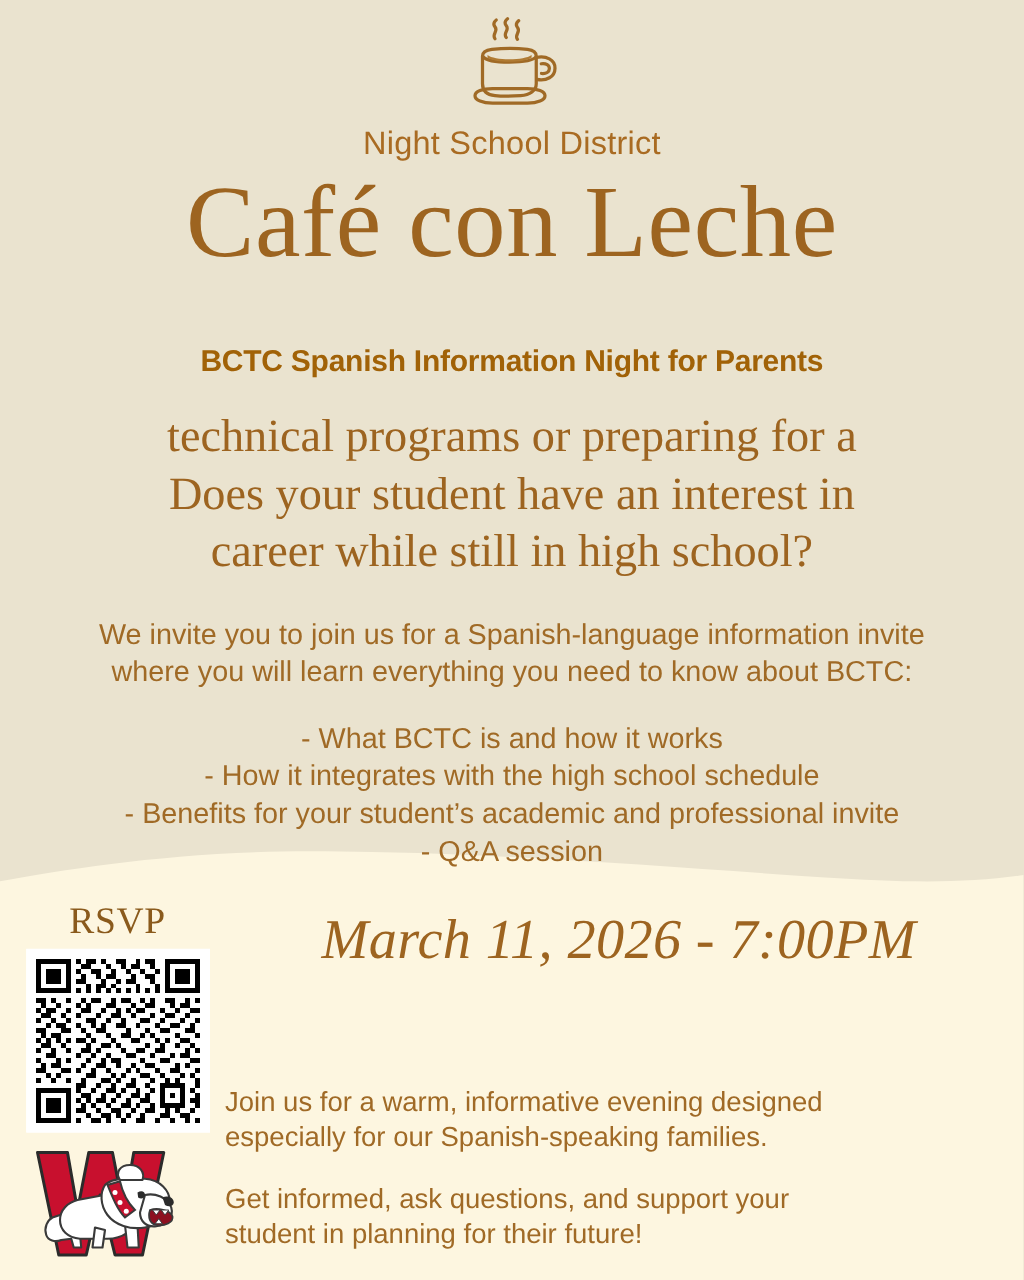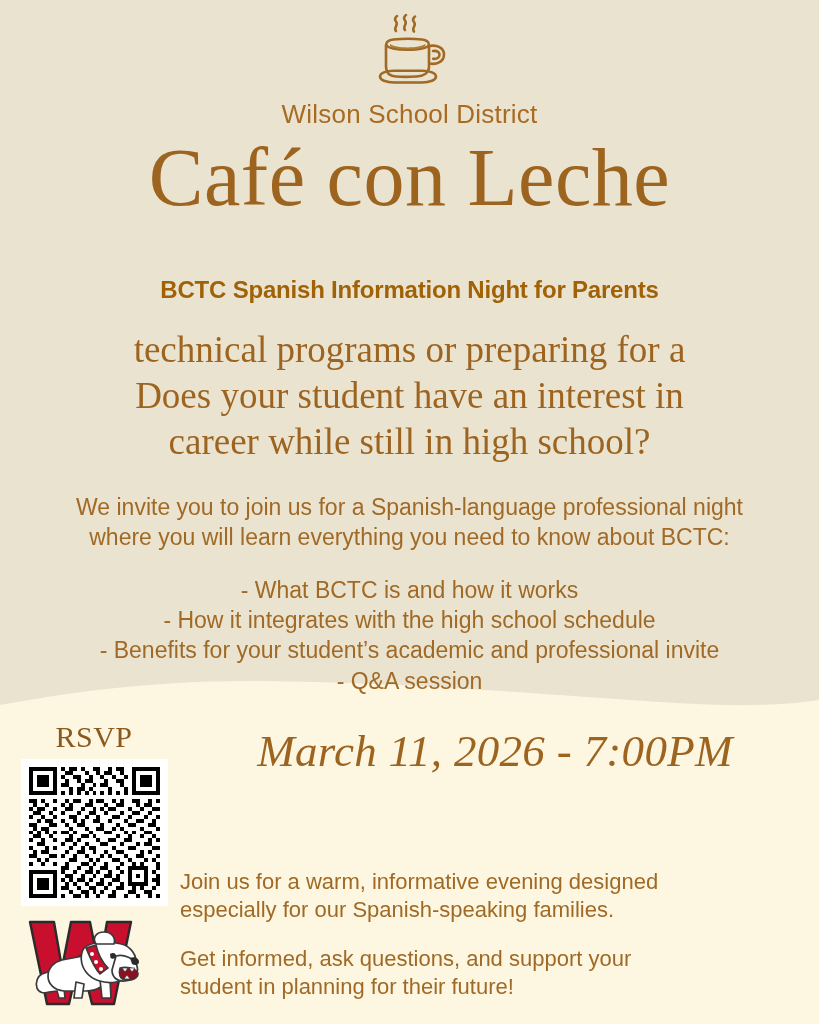--- a/index.html
+++ b/index.html
@@ -221,34 +221,34 @@
         <path d="M19 33 C19 29.5 22 28 26.5 27.5 C34 26.7 48 26.7 55 27.5 C59.5 28 62 29.5 62 33 L62 55 C62 60.5 57 64 49.5 64.5 C42 65 34 65 29 64.5 C22.5 63.9 19 60.5 19 55 Z"></path>
         <path d="M62 34 C70 32.5 77 35.5 77 42.5 C77 49.5 70 53 62.5 51.5"></path>
         <path d="M66 39 C70 38.5 72.5 40 72.5 42.8 C72.5 45.6 70 47.2 66.2 46.8"></path>
         <path d="M19.5 33.5 C22 36.5 30 37.7 40.5 37.7 C51 37.7 59.5 36.5 61.8 33.5"></path>
         <path d="M13 64.5 C13 61 19 58.8 27 58.8 L55 58.8 C63 58.8 69 61 69 64.5 C69 68 63 70.5 55 70.5 L27 70.5 C19 70.5 13 68 13 64.5 Z"></path>
       </g>
       <path d="M22 33.2 C25 35.8 32 36.9 40.5 36.9 C49 36.9 56.5 35.8 59.3 33.2 C57 36 50 37.4 40.5 37.4 C31 37.4 24.5 36 22 33.2 Z" fill="#A06A26" opacity="0.85"></path>
       <path d="M23 32 C26 34.3 32.5 35.4 40.5 35.4 C48.5 35.4 55 34.3 58.3 32 L58.3 34 C55 36.3 48.5 37.4 40.5 37.4 C32.5 37.4 26 36.3 23 34 Z" fill="#B07B33"></path>
     </svg>
 
-    <div id="district-name">Wilson School District</div>
+    <div id="district-name">Night School District</div>
 
     <h1 id="main-title">Café con Leche</h1>
 
     <div id="subtitle">BCTC Spanish Information Night for Parents</div>
 
     <div id="headline-question">
       <span class="hq-line">technical programs or preparing for a</span>
       <span class="hq-line">Does your student have an interest in</span>
       <span class="hq-line">career while still in high school?</span>
     </div>
 
     <div id="invite-paragraph">
-      <span class="p-line">We invite you to join us for a Spanish-language professional night</span>
+      <span class="p-line">We invite you to join us for a Spanish-language information invite</span>
       <span class="p-line">where you will learn everything you need to know about BCTC:</span>
     </div>
 
     <ul id="topic-list">
       <li>- What BCTC is and how it works</li>
       <li>- How it integrates with the high school schedule</li>
       <li>- Benefits for your student’s academic and professional invite</li>
       <li>- Q&amp;A session</li>
     </ul>
   </div>

